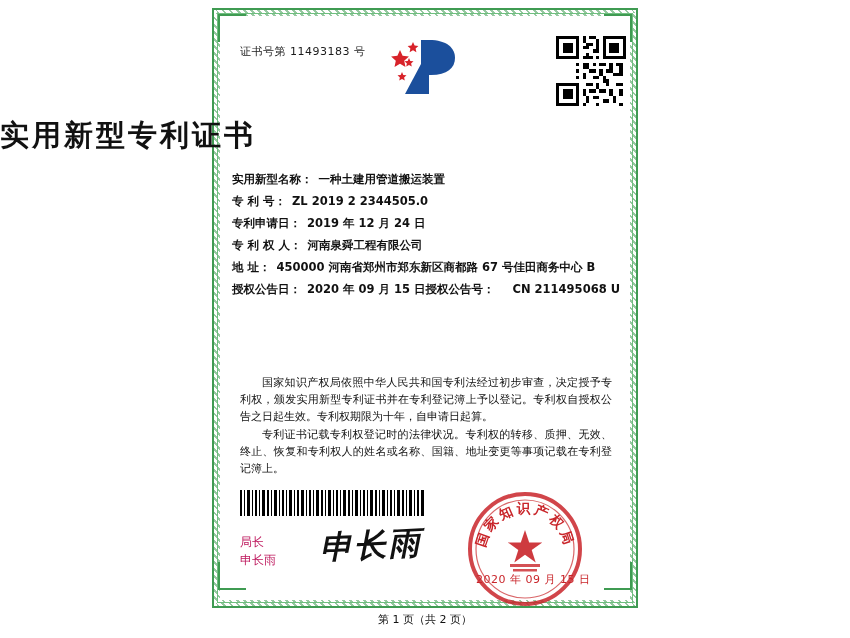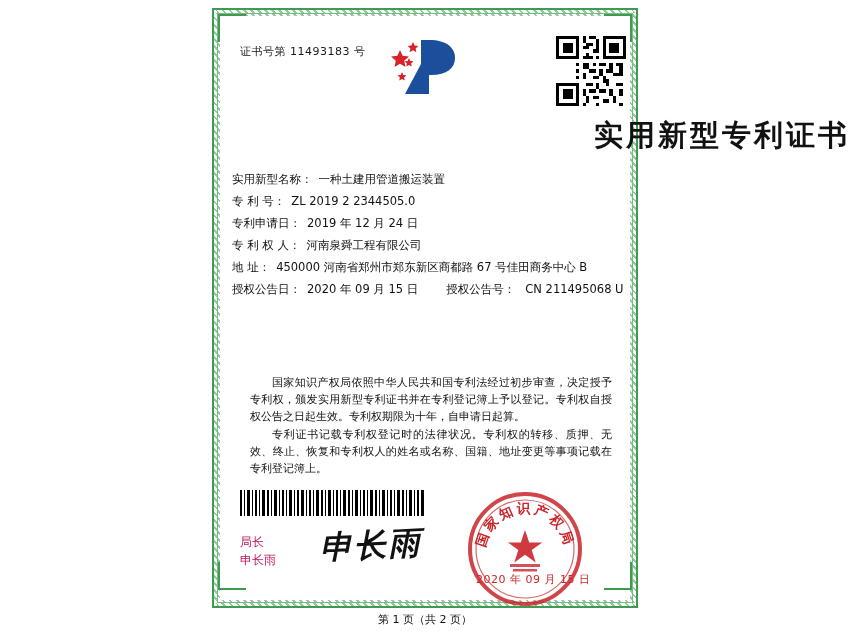--- a/index.html
+++ b/index.html
@@ -98,21 +98,21 @@
     background: #ffffff;
   }
   .qr svg { display: block; }
 
   
   .title {
     position: absolute;
     left: 0;
     top: 116px;
     width: 850px;
-    text-align: right;
+    text-align: left;
     font-size: 29px;
     font-weight: bold;
     letter-spacing: 3px;
     color: #111;
     font-family: Liberation Serif, serif;
   }
 
   
   .fields {
     position: absolute;
@@ -121,54 +121,54 @@
     width: 392px;
     font-size: 11.5px;
     color: #111;
     line-height: 1.0;
   }
   .row {
     display: flex;
     align-items: baseline;
     margin-bottom: 10.5px;
     white-space: nowrap;
+    font-weight: bold;
   }
   .row .lbl {
     flex: 0 0 auto;
     letter-spacing: 0px;
   }
   .row .val {
     margin-left: 6px;
     letter-spacing: 0px;
   }
   .row.two .lbl2 {
-    margin-left: 28px;
     text-align: center;
   }
   .row.two .val2 {
-    margin-left: 10px;
+    margin-left: 18px;
   }
   .addr-second {
     margin-left: 66px;
     margin-top: -4px;
     margin-bottom: 10.5px;
     font-size: 11.5px;
   }
 
   
   .para {
     position: absolute;
     left: 240px;
     width: 372px;
     font-size: 11px;
     line-height: 17px;
     color: #111;
     text-align: justify;
   }
-  .para p { margin: 0 0 2px 10px; text-indent: 2em; }
+  .para p { margin: 0 0 2px 0; text-indent: 2em; }
   .para1 { top: 374px; }
   .para2 { top: 426px; }
 
   
   .barcode {
     position: absolute;
     left: 240px;
     top: 490px;
     width: 186px;
     height: 26px;

